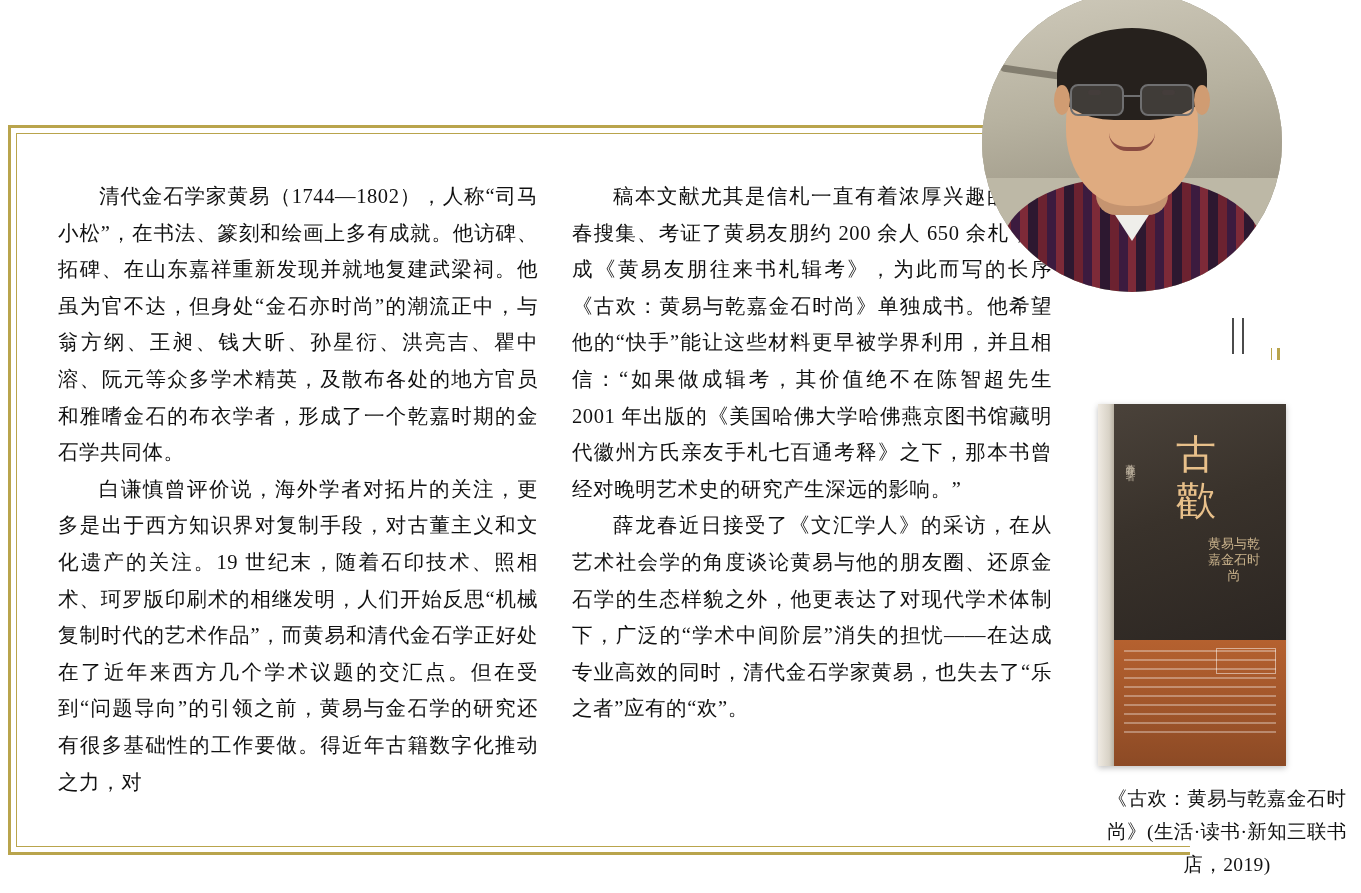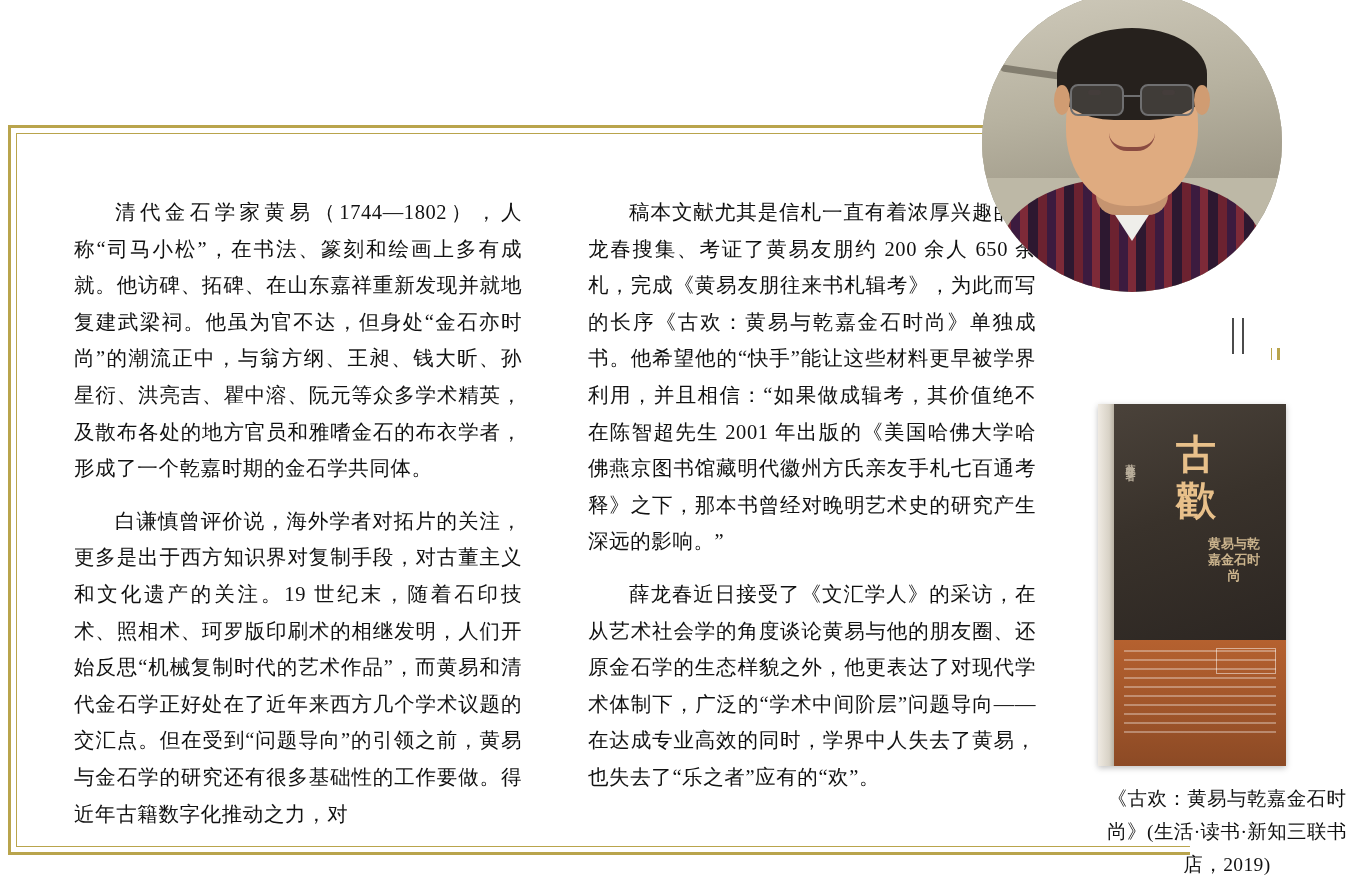--- a/index.html
+++ b/index.html
@@ -59,21 +59,21 @@
     top: 178px;
     font-size: 20.5px;
     line-height: 36.6px;
     letter-spacing: 0.6px;
     text-align: justify;
     text-justify: inter-ideograph;
     color: #111;
   }
   #col-left  { left: 58px;  width: 480px; }
   #col-right { left: 572px; width: 480px; }
-  .article p { margin: 16px; text-indent: 2em; }
+  .article p { margin: 0; text-indent: 2em; }
 
   
   #author-photo {
     position: absolute;
     left: 982px;
     top: -8px;
     width: 300px;
     height: 300px;
     border-radius: 50%;
     overflow: hidden;
@@ -218,21 +218,20 @@
   
   #book-cover {
     position: absolute;
     left: 1098px;
     top: 404px;
     width: 188px;
     height: 362px;
     box-shadow: 0 2px 6px rgba(0,0,0,0.25);
     background: #1d4ed8;
     overflow: hidden;
-    font-weight: bold;
   }
   .bk-spine {
     position: absolute;
     left: 0; top: 0;
     width: 16px; height: 100%;
     background: linear-gradient(90deg, #efeae2 0%, #d8d2c6 70%, #b8b1a3 100%);
   }
   .bk-top {
     position: absolute;
     left: 16px; top: 0;
@@ -320,21 +319,21 @@
 <div id="frame-mask-right"></div>
 <div id="frame-mask-bottom-right"></div>
 
 <div class="article" id="col-left">
   <p>清代金石学家黄易（1744—1802），人称“司马小松”，在书法、篆刻和绘画上多有成就。他访碑、拓碑、在山东嘉祥重新发现并就地复建武梁祠。他虽为官不达，但身处“金石亦时尚”的潮流正中，与翁方纲、王昶、钱大昕、孙星衍、洪亮吉、瞿中溶、阮元等众多学术精英，及散布各处的地方官员和雅嗜金石的布衣学者，形成了一个乾嘉时期的金石学共同体。</p>
   <p>白谦慎曾评价说，海外学者对拓片的关注，更多是出于西方知识界对复制手段，对古董主义和文化遗产的关注。19 世纪末，随着石印技术、照相术、珂罗版印刷术的相继发明，人们开始反思“机械复制时代的艺术作品”，而黄易和清代金石学正好处在了近年来西方几个学术议题的交汇点。但在受到“问题导向”的引领之前，黄易与金石学的研究还有很多基础性的工作要做。得近年古籍数字化推动之力，对</p>
 </div>
 
 <div class="article" id="col-right">
   <p>稿本文献尤其是信札一直有着浓厚兴趣的薛龙春搜集、考证了黄易友朋约 200 余人 650 余札，完成《黄易友朋往来书札辑考》，为此而写的长序《古欢：黄易与乾嘉金石时尚》单独成书。他希望他的“快手”能让这些材料更早被学界利用，并且相信：“如果做成辑考，其价值绝不在陈智超先生 2001 年出版的《美国哈佛大学哈佛燕京图书馆藏明代徽州方氏亲友手札七百通考释》之下，那本书曾经对晚明艺术史的研究产生深远的影响。”</p>
-  <p>薛龙春近日接受了《文汇学人》的采访，在从艺术社会学的角度谈论黄易与他的朋友圈、还原金石学的生态样貌之外，他更表达了对现代学术体制下，广泛的“学术中间阶层”问题导向——在达成专业高效的同时，学界中人失去了黄易，也失去了“乐之者”应有的“欢”。</p>
+  <p>薛龙春近日接受了《文汇学人》的采访，在从艺术社会学的角度谈论黄易与他的朋友圈、还原金石学的生态样貌之外，他更表达了对现代学术体制下，广泛的“学术中间阶层”消失的担忧——在达成专业高效的同时，清代金石学家黄易，也失去了“乐之者”应有的“欢”。</p>
 </div>
 
 <div id="author-photo">
   <div class="ph-rock"></div>
   <div class="ph-rock2"></div>
   <div class="ph-crack"></div>
   <div class="ph-shoulder"></div>
   <div class="ph-collar"></div>
   <div class="ph-neck"></div>
   <div class="ph-face"></div>

